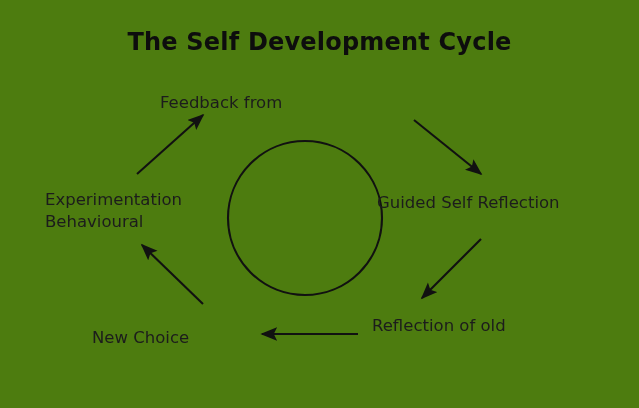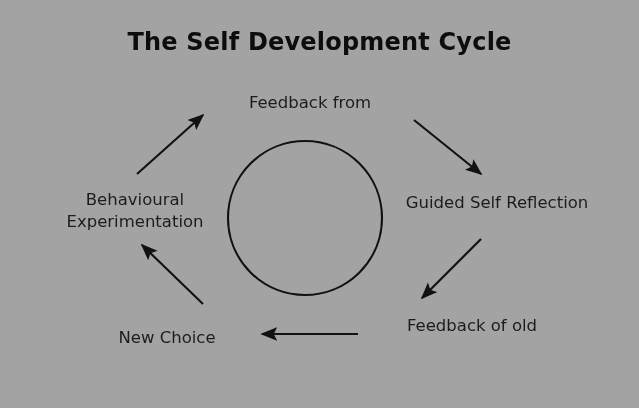--- a/index.html
+++ b/index.html
@@ -11,37 +11,37 @@
     width: 639px;
     height: 408px;
     overflow: hidden;
     font-family: "DejaVu Sans", sans-serif;
     color: #1a1a1a;
   }
   #diagram-root {
     position: relative;
     width: 639px;
     height: 408px;
-    background: #a3a3a3;
+    background: #4d7c0f;
   }
   #title {
     position: absolute;
     top: 28px;
     left: 0;
     width: 639px;
     text-align: center;
     font-size: 24px;
     font-weight: bold;
     letter-spacing: 0.2px;
     color: #0d0d0d;
     white-space: nowrap;
   }
   .node-label {
     position: absolute;
-    text-align: center;
+    text-align: left;
     font-size: 16.5px;
     line-height: 22px;
     color: #1c1c1c;
     white-space: nowrap;
   }
   .node-label .line {
     display: block;
   }
   #label-feedback {
     left: 160px;
@@ -104,25 +104,25 @@
 
   <div class="node-label" id="label-feedback">
     <span class="line">Feedback from</span>
   </div>
 
   <div class="node-label" id="label-guided">
     <span class="line">Guided Self Reflection</span>
   </div>
 
   <div class="node-label" id="label-awareness">
-    <span class="line">Feedback of old</span>
+    <span class="line">Reflection of old</span>
   </div>
 
   <div class="node-label" id="label-newchoice">
     <span class="line">New Choice</span>
   </div>
 
   <div class="node-label" id="label-behavioural">
+    <span class="line">Experimentation</span>
     <span class="line">Behavioural</span>
-    <span class="line">Experimentation</span>
   </div>
 
 </div>
 
 </body></html>

